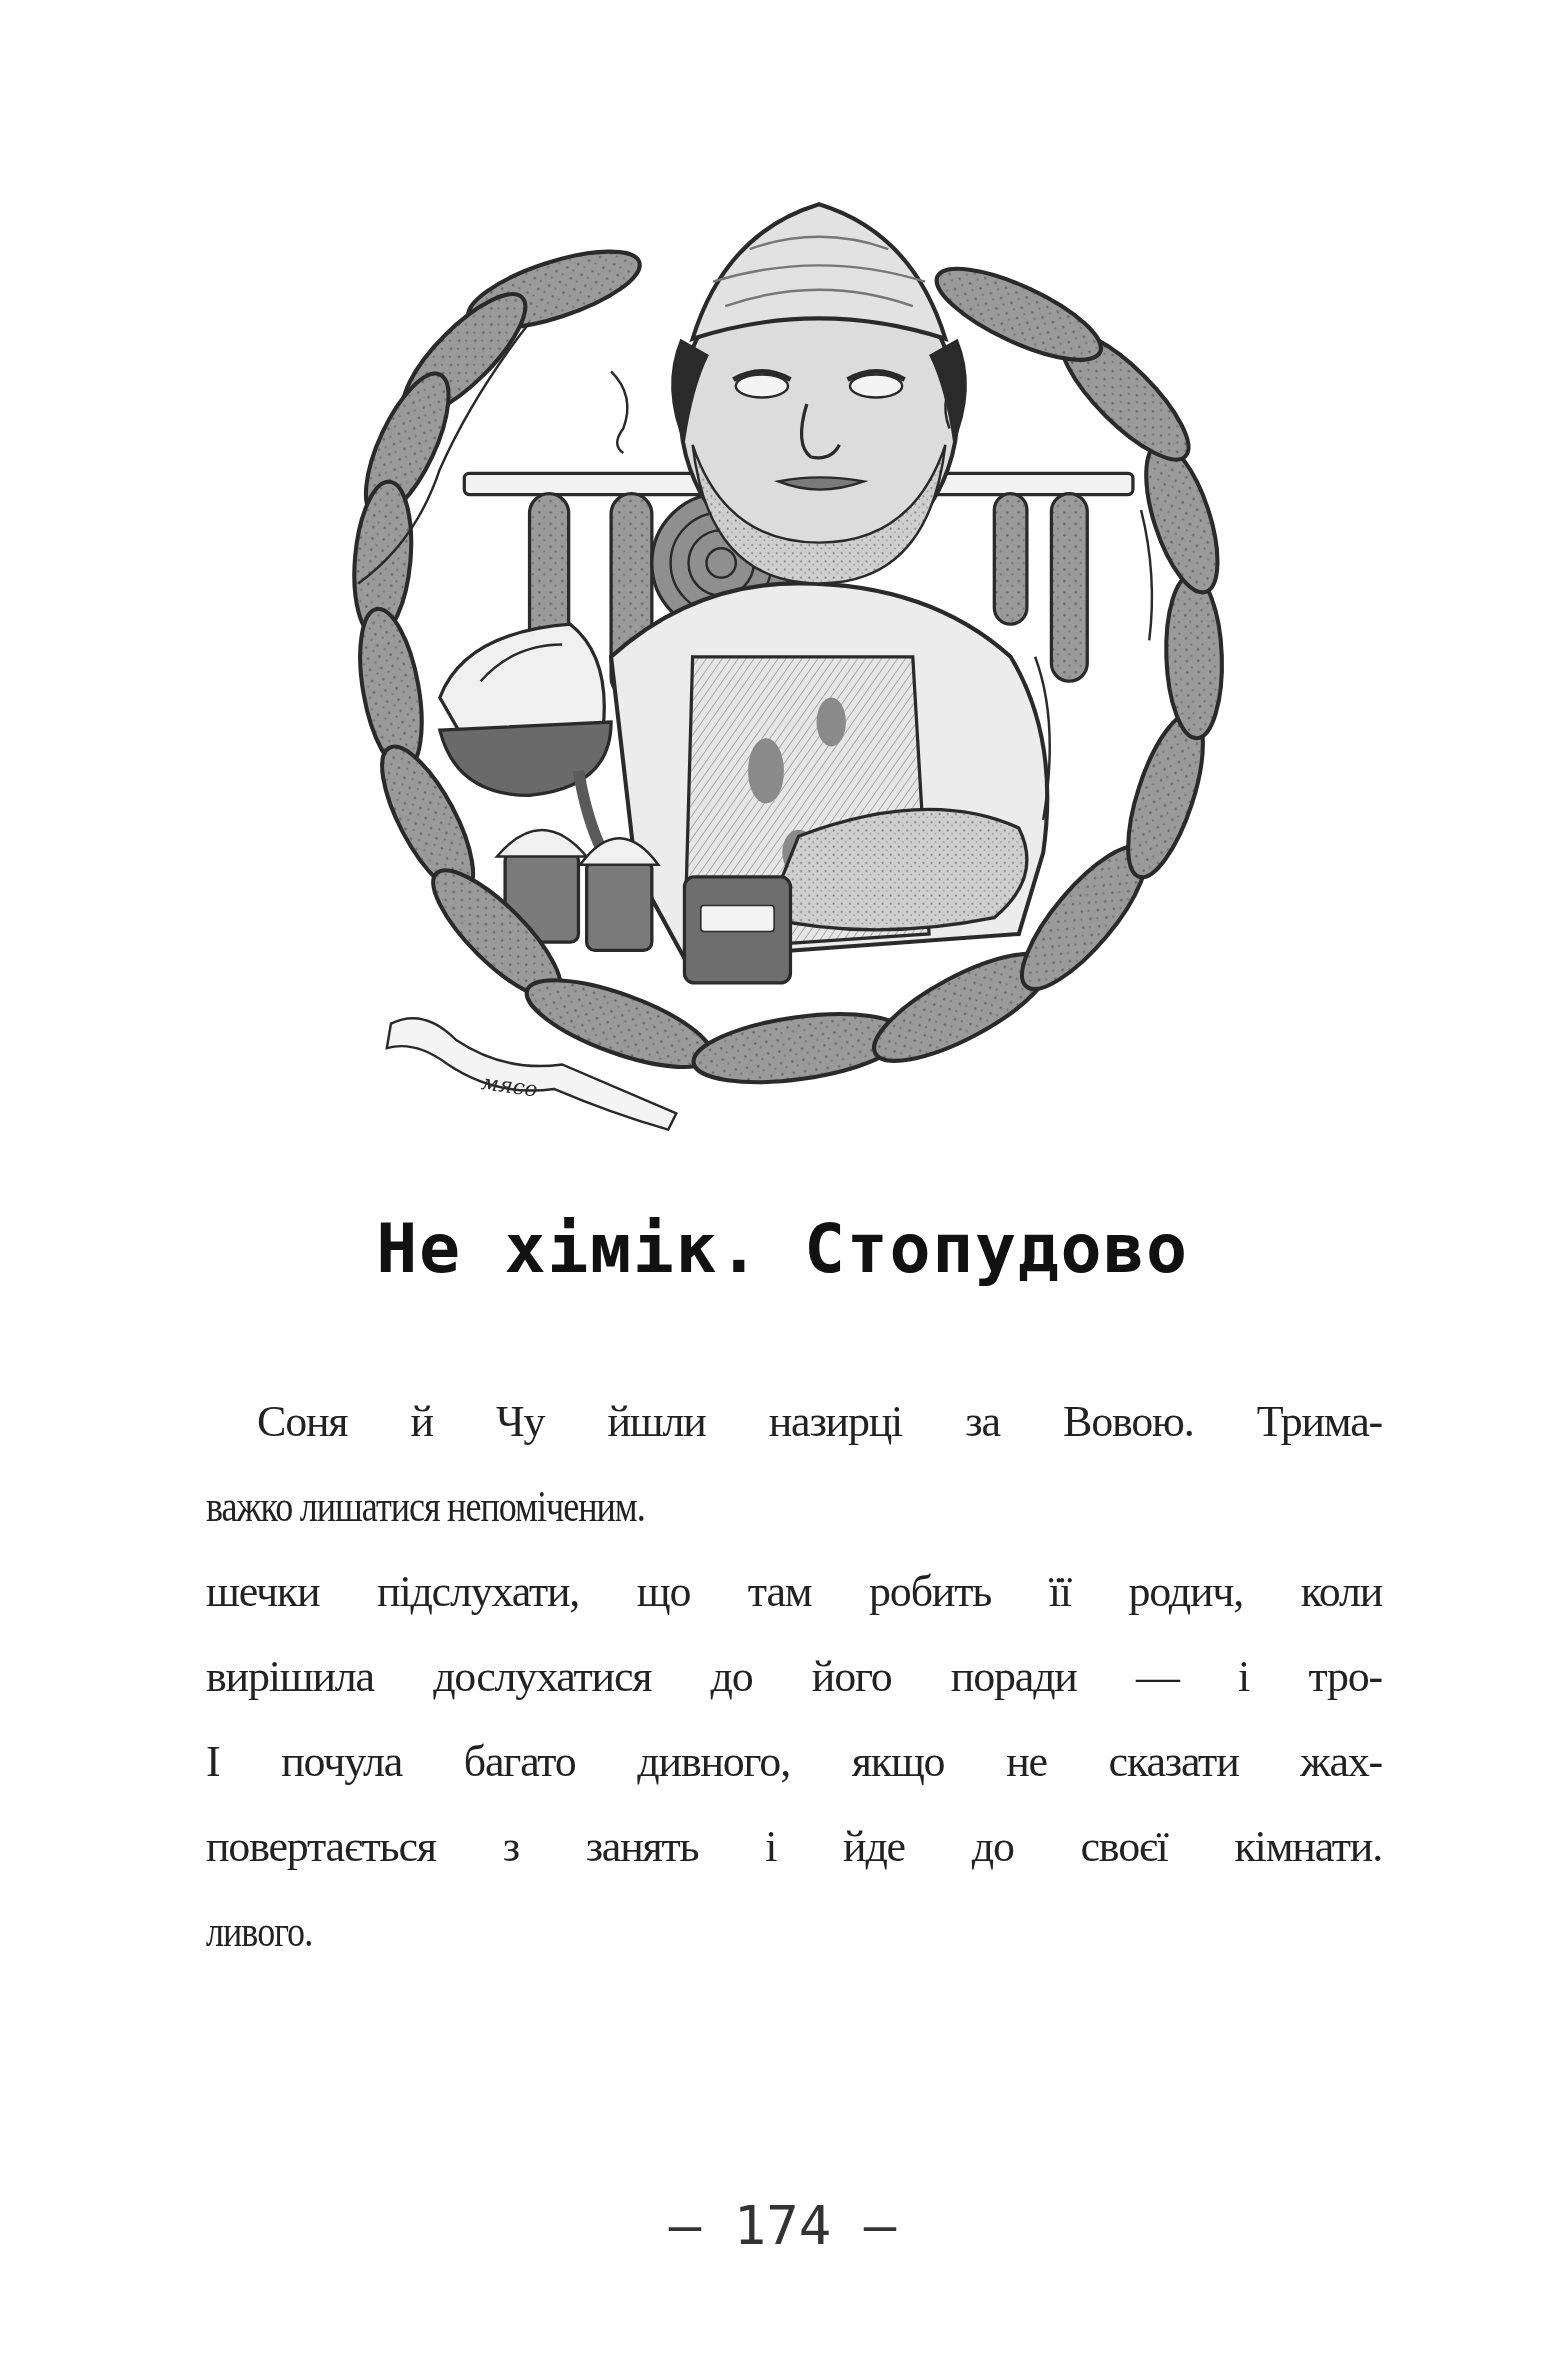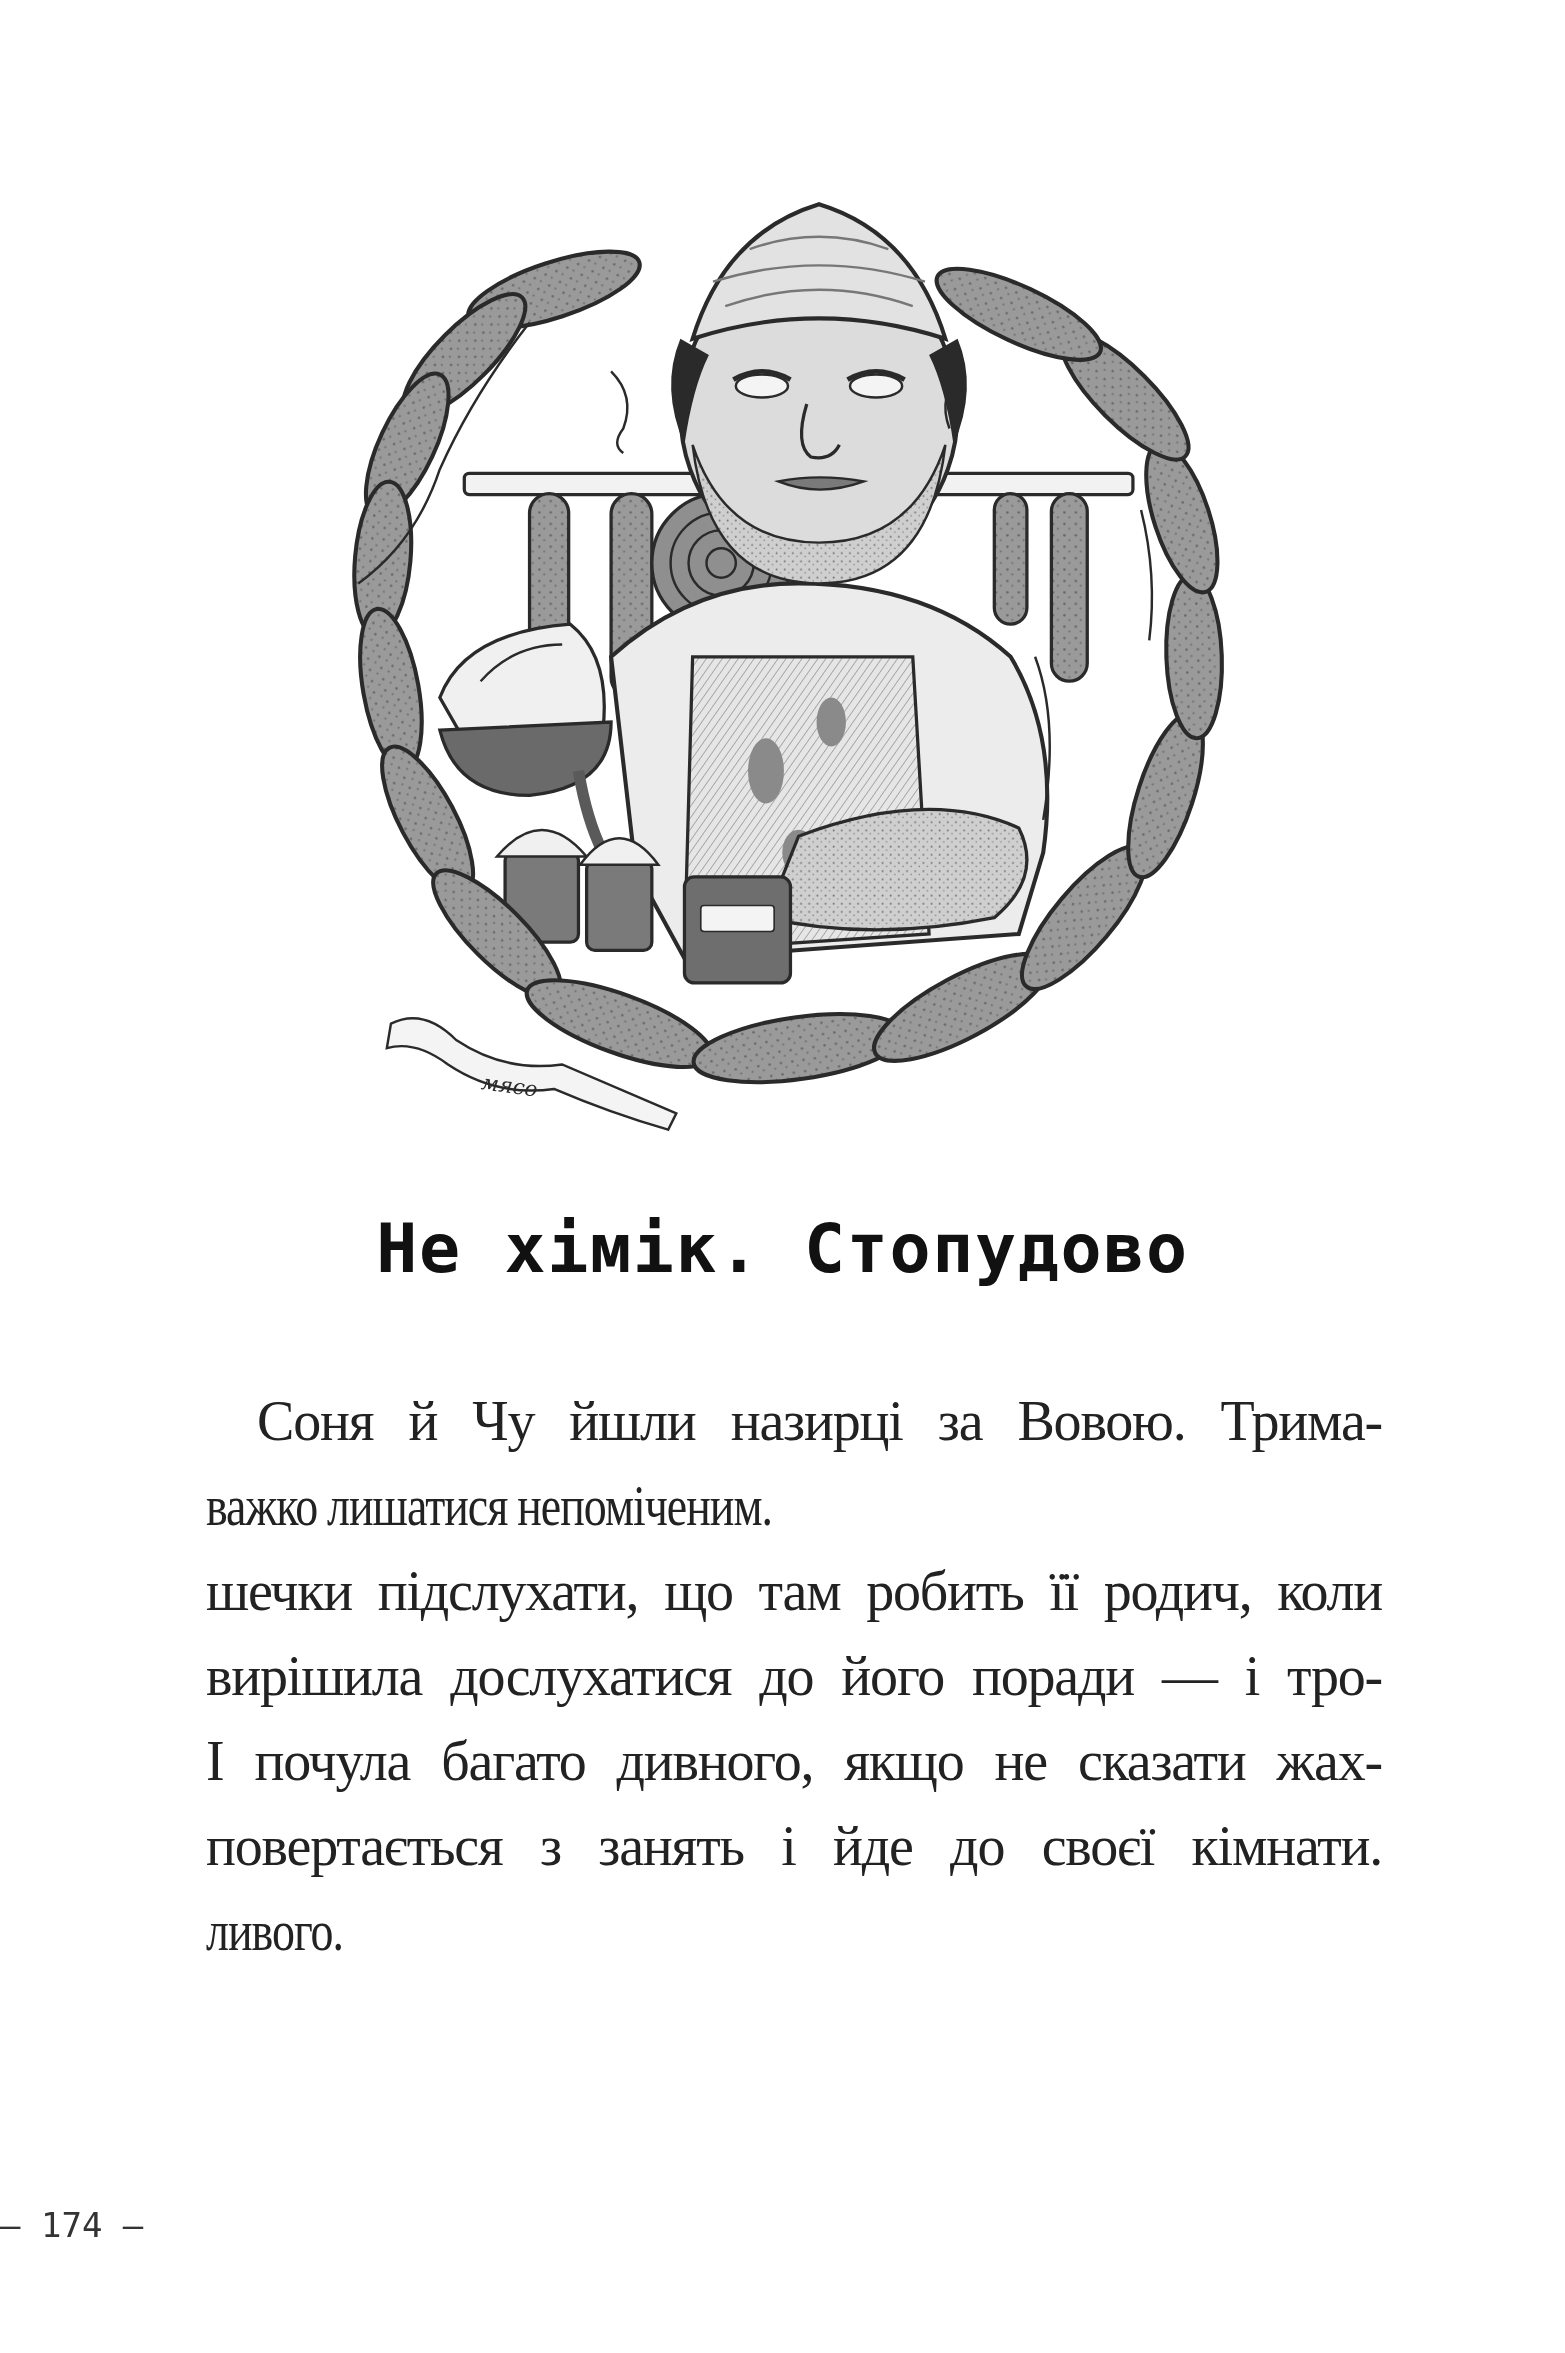--- a/index.html
+++ b/index.html
@@ -39,21 +39,21 @@
       letter-spacing: 1.6px;
       color: #111111;
       transform: scaleX(1.02);
     }
     .body-text {
       position: absolute;
       left: 206px;
       width: 1176px;
       top: 1379px;
       font-family: "Liberation Serif", serif;
-      font-size: 56px;
+      font-size: 44px;
       line-height: 85px;
       color: #222222;
       text-align: justify;
       letter-spacing: -1.2px;
       word-spacing: -0.8px;
     }
     .body-text .line {
       display: block;
       white-space: nowrap;
       text-align-last: justify;
@@ -63,23 +63,23 @@
       padding-left: 51px;
     }
     .body-text .line.last {
       text-align-last: left;
     }
     .page-number {
       position: absolute;
       left: 0;
       width: 1565px;
       top: 2193px;
-      text-align: left;
+      text-align: center;
       font-family: "DejaVu Sans Mono", monospace;
-      font-size: 34px;
+      font-size: 54px;
       line-height: 65px;
       color: #333333;
     }
   </style>
 </head>
 <body>
 
 <div class="illustration">
   <svg viewBox="0 0 1105 1150" xmlns="http://www.w3.org/2000/svg">
     <defs>

